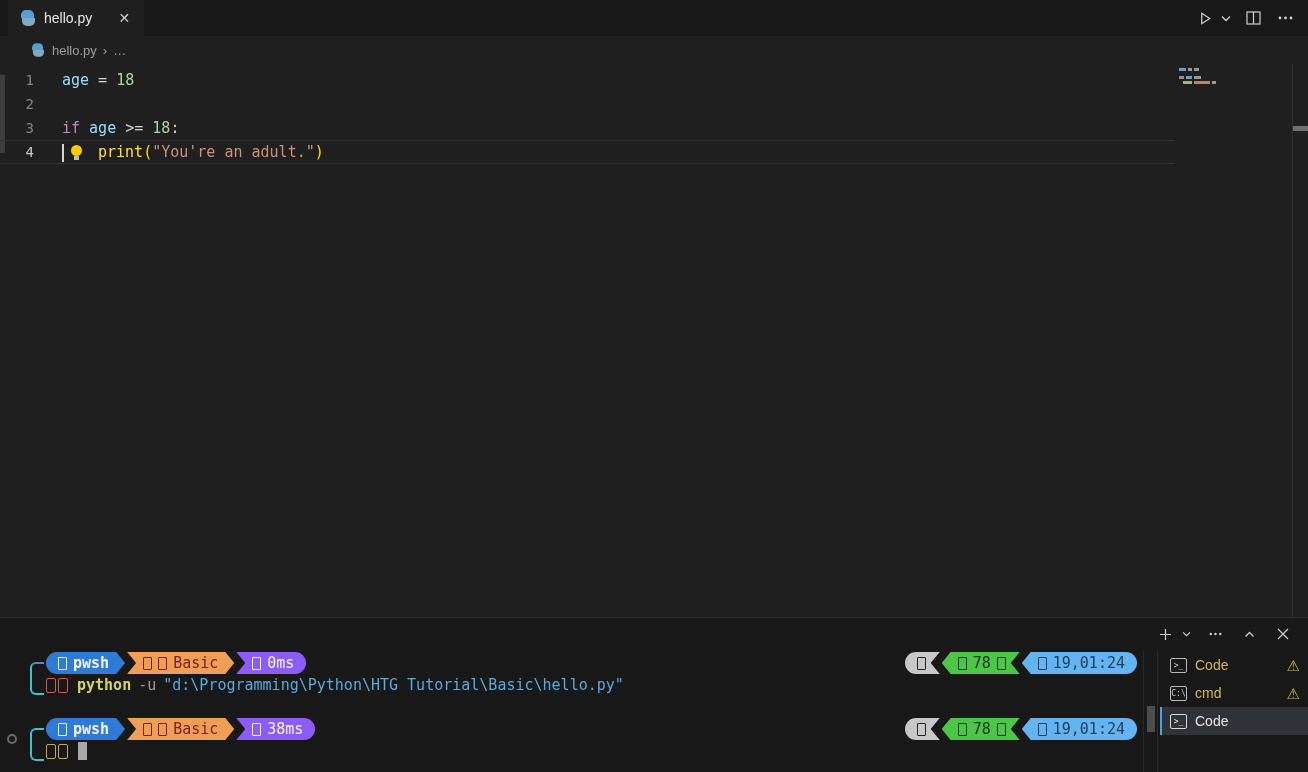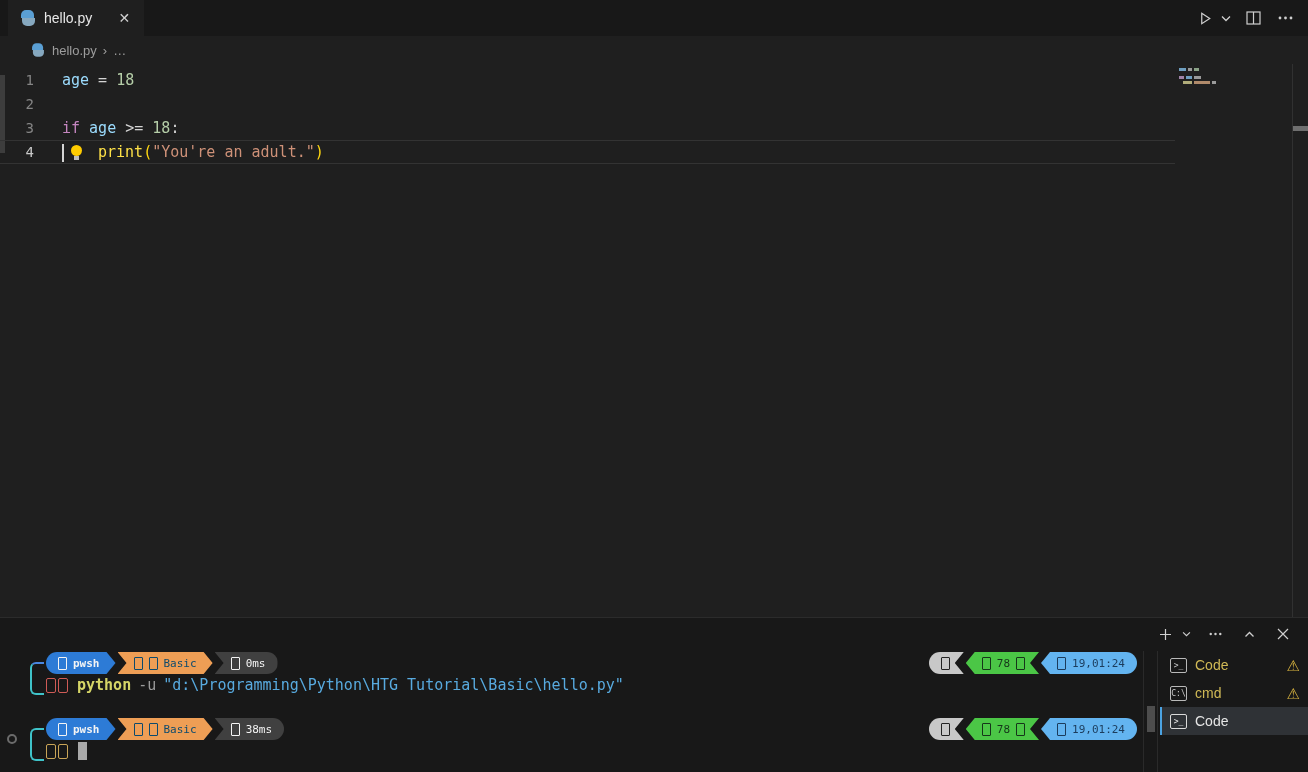--- a/index.html
+++ b/index.html
@@ -62,30 +62,30 @@
     padding-left:32px; }
   .ptab { font-size:12px; letter-spacing:0.4px; color:#9d9d9d; margin-right:32px; height:33px;
     display:flex; align-items:center; cursor:pointer; }
   .ptab.active { color:#e7e7e7; box-shadow:inset 0 -1px 0 #4fa1dd; }
   .panel-actions { position:absolute; right:12px; top:3px; display:flex; align-items:center; gap:8px; }
 
   
   .terminal { position:absolute; top:33px; left:0; width:1143px; height:122px;
     font-family:"DejaVu Sans Mono", monospace; font-size:15px; color:#cccccc; }
   .trow { position:absolute; left:0; width:1143px; height:22px; display:flex; align-items:center; }
-  .seg { display:inline-flex; align-items:center; height:22px; font-size:11px; gap:6px; }
+  .seg { display:inline-flex; align-items:center; height:22px; font-size:15px; gap:6px; }
   .seg .tofu { width:9px; height:13px; border:1px solid currentColor; border-radius:1px; flex:none;
     font-size:6px; line-height:11px; text-align:center; overflow:hidden; }
   .segs-left { display:flex; margin-left:46px; }
   .segs-right { display:flex; margin-right:6px; margin-left:auto; }
   .sL1 { background:#2d7bd6; color:#f4f4f4; padding:0 16px 0 12px; border-radius:11px 0 0 11px;
     clip-path:polygon(0 0, calc(100% - 9px) 0, 100% 50%, calc(100% - 9px) 100%, 0 100%); }
-  .sL2 { background:#ee9e55; color:#0c4a6e; padding:0 16px 0 16px; margin-left:2px;
+  .sL2 { background:#ee9e55; color:#7f1d1d; padding:0 16px 0 16px; margin-left:2px;
     clip-path:polygon(0 0, calc(100% - 9px) 0, 100% 50%, calc(100% - 9px) 100%, 0 100%, 9px 50%); }
-  .sL3 { background:#404040; color:#f4f4f4; padding:0 12px 0 16px; margin-left:2px; border-radius:0 11px 11px 0;
+  .sL3 { background:#8b5cf6; color:#f4f4f4; padding:0 12px 0 16px; margin-left:2px; border-radius:0 11px 11px 0;
     clip-path:polygon(0 0, 100% 0, 100% 100%, 0 100%, 9px 50%); }
   .sR1 { background:#c8c8c8; color:#222222; padding:0 14px 0 12px; border-radius:11px 0 0 11px;
     clip-path:polygon(0 0, 100% 0, calc(100% - 9px) 50%, 100% 100%, 0 100%); }
   .sR2 { background:#4bc646; color:#16351a; padding:0 14px 0 16px; margin-left:2px;
     clip-path:polygon(0 50%, 9px 0, 100% 0, calc(100% - 9px) 50%, 100% 100%, 9px 100%); }
   .sR3 { background:#63b4f0; color:#1c3c5c; padding:0 12px 0 16px; margin-left:2px; border-radius:0 11px 11px 0;
     clip-path:polygon(0 50%, 9px 0, 100% 0, 100% 100%, 9px 100%); }
   .connector { position:absolute; width:14px; border-left:2px solid #3fc3c9; }
   .conn1 { left:30px; top:11px; height:33px; border-top:2px solid #4987e0; border-bottom:2px solid #3fc3c9;
     border-top-left-radius:6px; border-bottom-left-radius:6px; }

